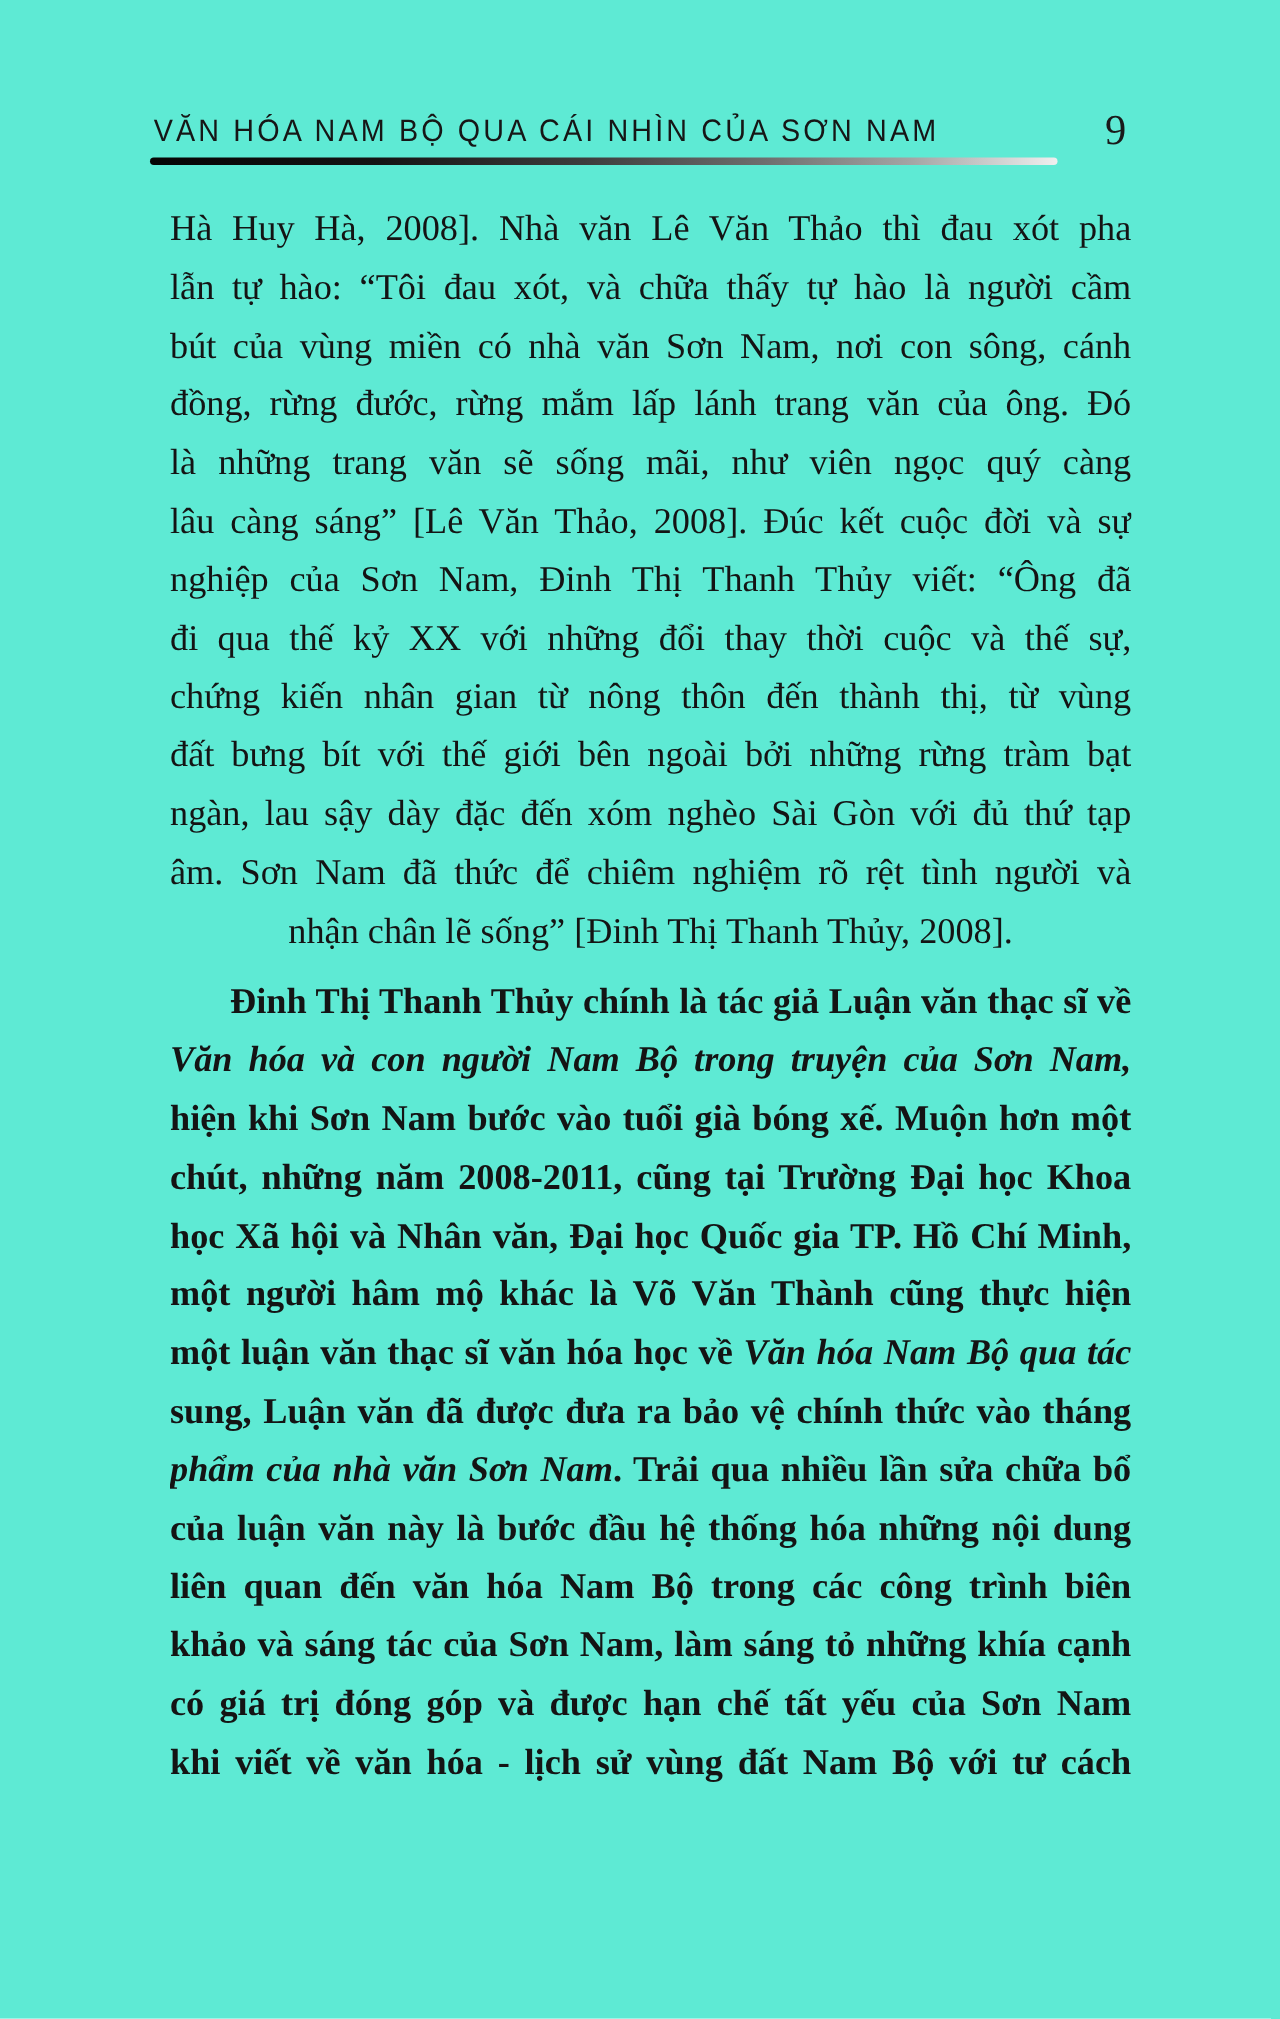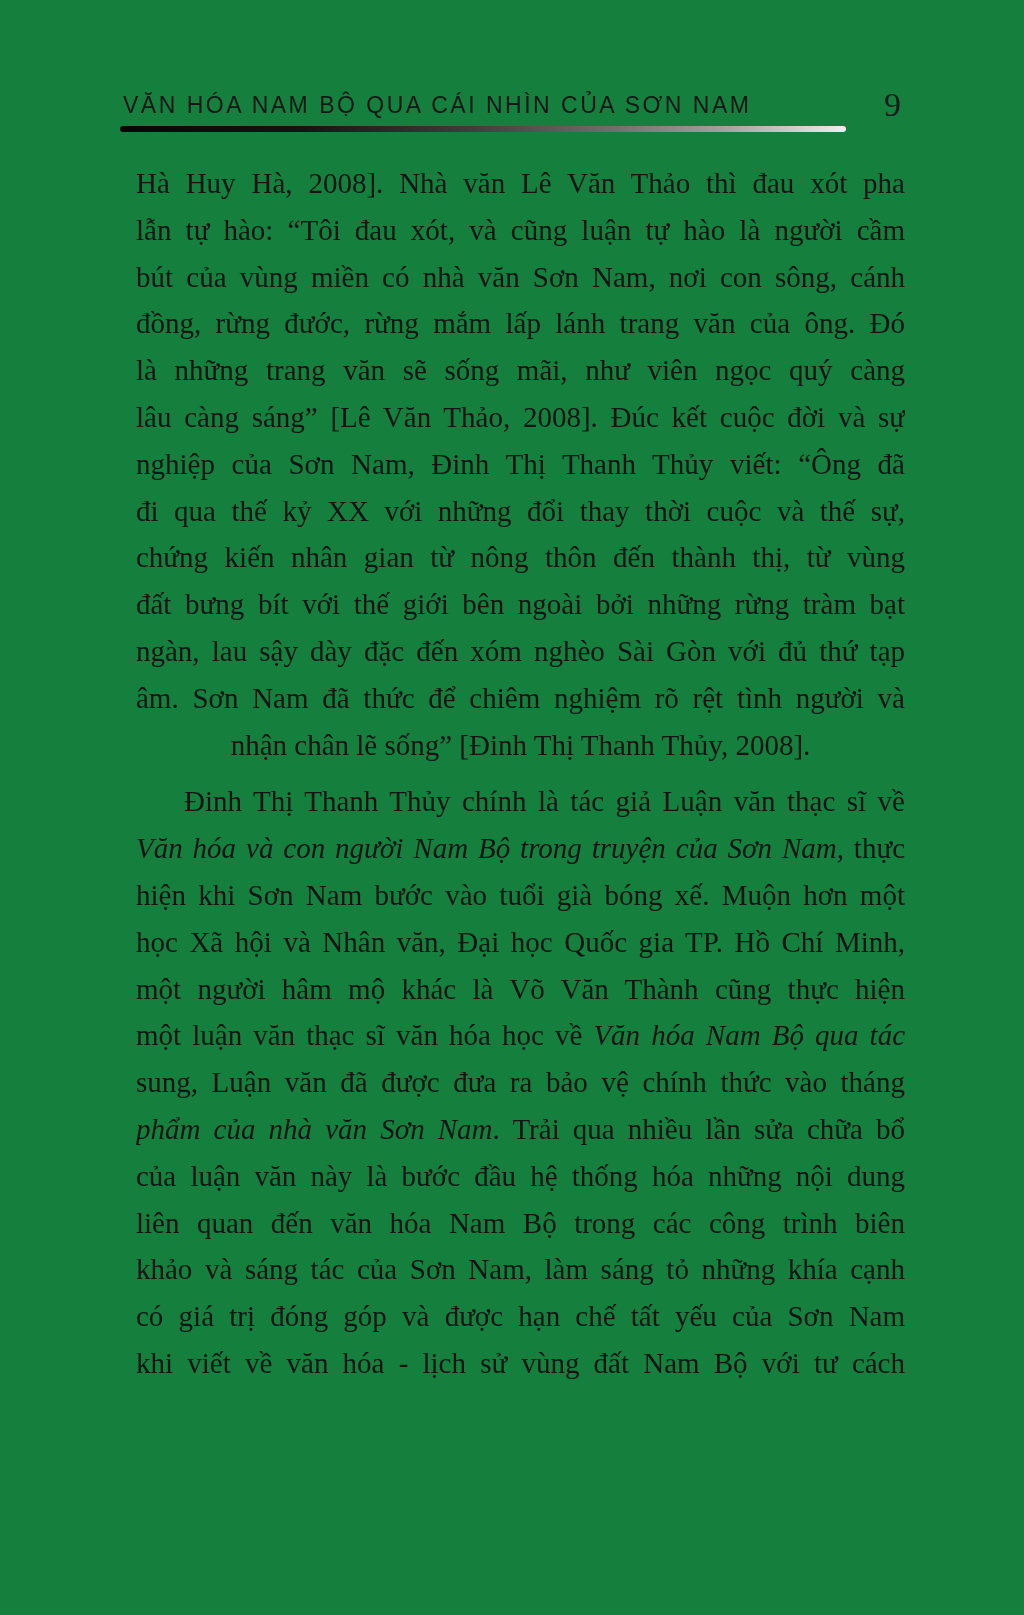--- a/index.html
+++ b/index.html
@@ -1,20 +1,20 @@
 <!DOCTYPE html>
 <html lang="vi"><head>
 <meta charset="utf-8">
 <style>
   html, body { margin: 0; padding: 0; background: #ffffff; }
   .page {
     position: relative;
     width: 1024px;
     height: 1615px;
-    background: #15803d;
+    background: #5eead4;
     font-family: "Liberation Serif", serif;
     color: #151515;
     overflow: hidden;
   }
   
   .header-title {
     position: absolute;
     left: 123px;
     top: 90px;
     font-family: "Liberation Sans", sans-serif;
@@ -46,21 +46,21 @@
   
   .text-block {
     position: absolute;
     left: 136px;
     top: 160px;
     width: 769px;
     font-size: 29px;
     line-height: 46.8px;
     color: #141414;
   }
-  .paragraph + .paragraph { margin-top: 10px; }
+  .paragraph + .paragraph { margin-top: 10px; font-weight: bold; }
   .line {
     height: 46.8px;
     overflow: hidden;
     text-align: center;
   }
   .line.just {
     text-align: justify;
     text-align-last: justify;
   }
   .line.just::after {
@@ -78,37 +78,38 @@
 <div class="page">
   <div class="running-header">
     <div class="header-title">VĂN HÓA NAM BỘ QUA CÁI NHÌN CỦA SƠN NAM</div>
     <div class="page-number">9</div>
     <div class="header-rule"></div>
   </div>
 
   <div class="text-block" id="text-block">
       <div class="paragraph">
         <div class="line just"><span>Hà Huy Hà, 2008]. Nhà văn Lê Văn Thảo thì đau xót pha</span></div>
-        <div class="line just"><span>lẫn tự hào: “Tôi đau xót, và cũng luận tự hào là người cầm</span></div>
+        <div class="line just"><span>lẫn tự hào: “Tôi đau xót, và chữa thấy tự hào là người cầm</span></div>
         <div class="line just"><span>bút của vùng miền có nhà văn Sơn Nam, nơi con sông, cánh</span></div>
         <div class="line just"><span>đồng, rừng đước, rừng mắm lấp lánh trang văn của ông. Đó</span></div>
         <div class="line just"><span>là những trang văn sẽ sống mãi, như viên ngọc quý càng</span></div>
         <div class="line just"><span>lâu càng sáng” [Lê Văn Thảo, 2008]. Đúc kết cuộc đời và sự</span></div>
         <div class="line just"><span>nghiệp của Sơn Nam, Đinh Thị Thanh Thủy viết: “Ông đã</span></div>
         <div class="line just"><span>đi qua thế kỷ XX với những đổi thay thời cuộc và thế sự,</span></div>
         <div class="line just"><span>chứng kiến nhân gian từ nông thôn đến thành thị, từ vùng</span></div>
         <div class="line just"><span>đất bưng bít với thế giới bên ngoài bởi những rừng tràm bạt</span></div>
         <div class="line just"><span>ngàn, lau sậy dày đặc đến xóm nghèo Sài Gòn với đủ thứ tạp</span></div>
         <div class="line just"><span>âm. Sơn Nam đã thức để chiêm nghiệm rõ rệt tình người và</span></div>
         <div class="line"><span>nhận chân lẽ sống” [Đinh Thị Thanh Thủy, 2008].</span></div>
       </div>
       <div class="paragraph">
         <div class="line just indent"><span>Đinh Thị Thanh Thủy chính là tác giả Luận văn thạc sĩ về</span></div>
         <div class="line just"><span class="it">Văn hóa và con người Nam Bộ trong truyện của Sơn Nam,</span><span> thực</span></div>
         <div class="line just"><span>hiện khi Sơn Nam bước vào tuổi già bóng xế. Muộn hơn một</span></div>
+        <div class="line just"><span>chút, những năm 2008-2011, cũng tại Trường Đại học Khoa</span></div>
         <div class="line just"><span>học Xã hội và Nhân văn, Đại học Quốc gia TP. Hồ Chí Minh,</span></div>
         <div class="line just"><span>một người hâm mộ khác là Võ Văn Thành cũng thực hiện</span></div>
         <div class="line just"><span>một luận văn thạc sĩ văn hóa học về </span><span class="it">Văn hóa Nam Bộ qua tác</span></div>
         <div class="line just"><span>sung, Luận văn đã được đưa ra bảo vệ chính thức vào tháng</span></div>
         <div class="line just"><span class="it">phẩm của nhà văn Sơn Nam</span><span>. Trải qua nhiều lần sửa chữa bổ</span></div>
         <div class="line just"><span>của luận văn này là bước đầu hệ thống hóa những nội dung</span></div>
         <div class="line just"><span>liên quan đến văn hóa Nam Bộ trong các công trình biên</span></div>
         <div class="line just"><span>khảo và sáng tác của Sơn Nam, làm sáng tỏ những khía cạnh</span></div>
         <div class="line just"><span>có giá trị đóng góp và được hạn chế tất yếu của Sơn Nam</span></div>
         <div class="line just"><span>khi viết về văn hóa - lịch sử vùng đất Nam Bộ với tư cách</span></div>

